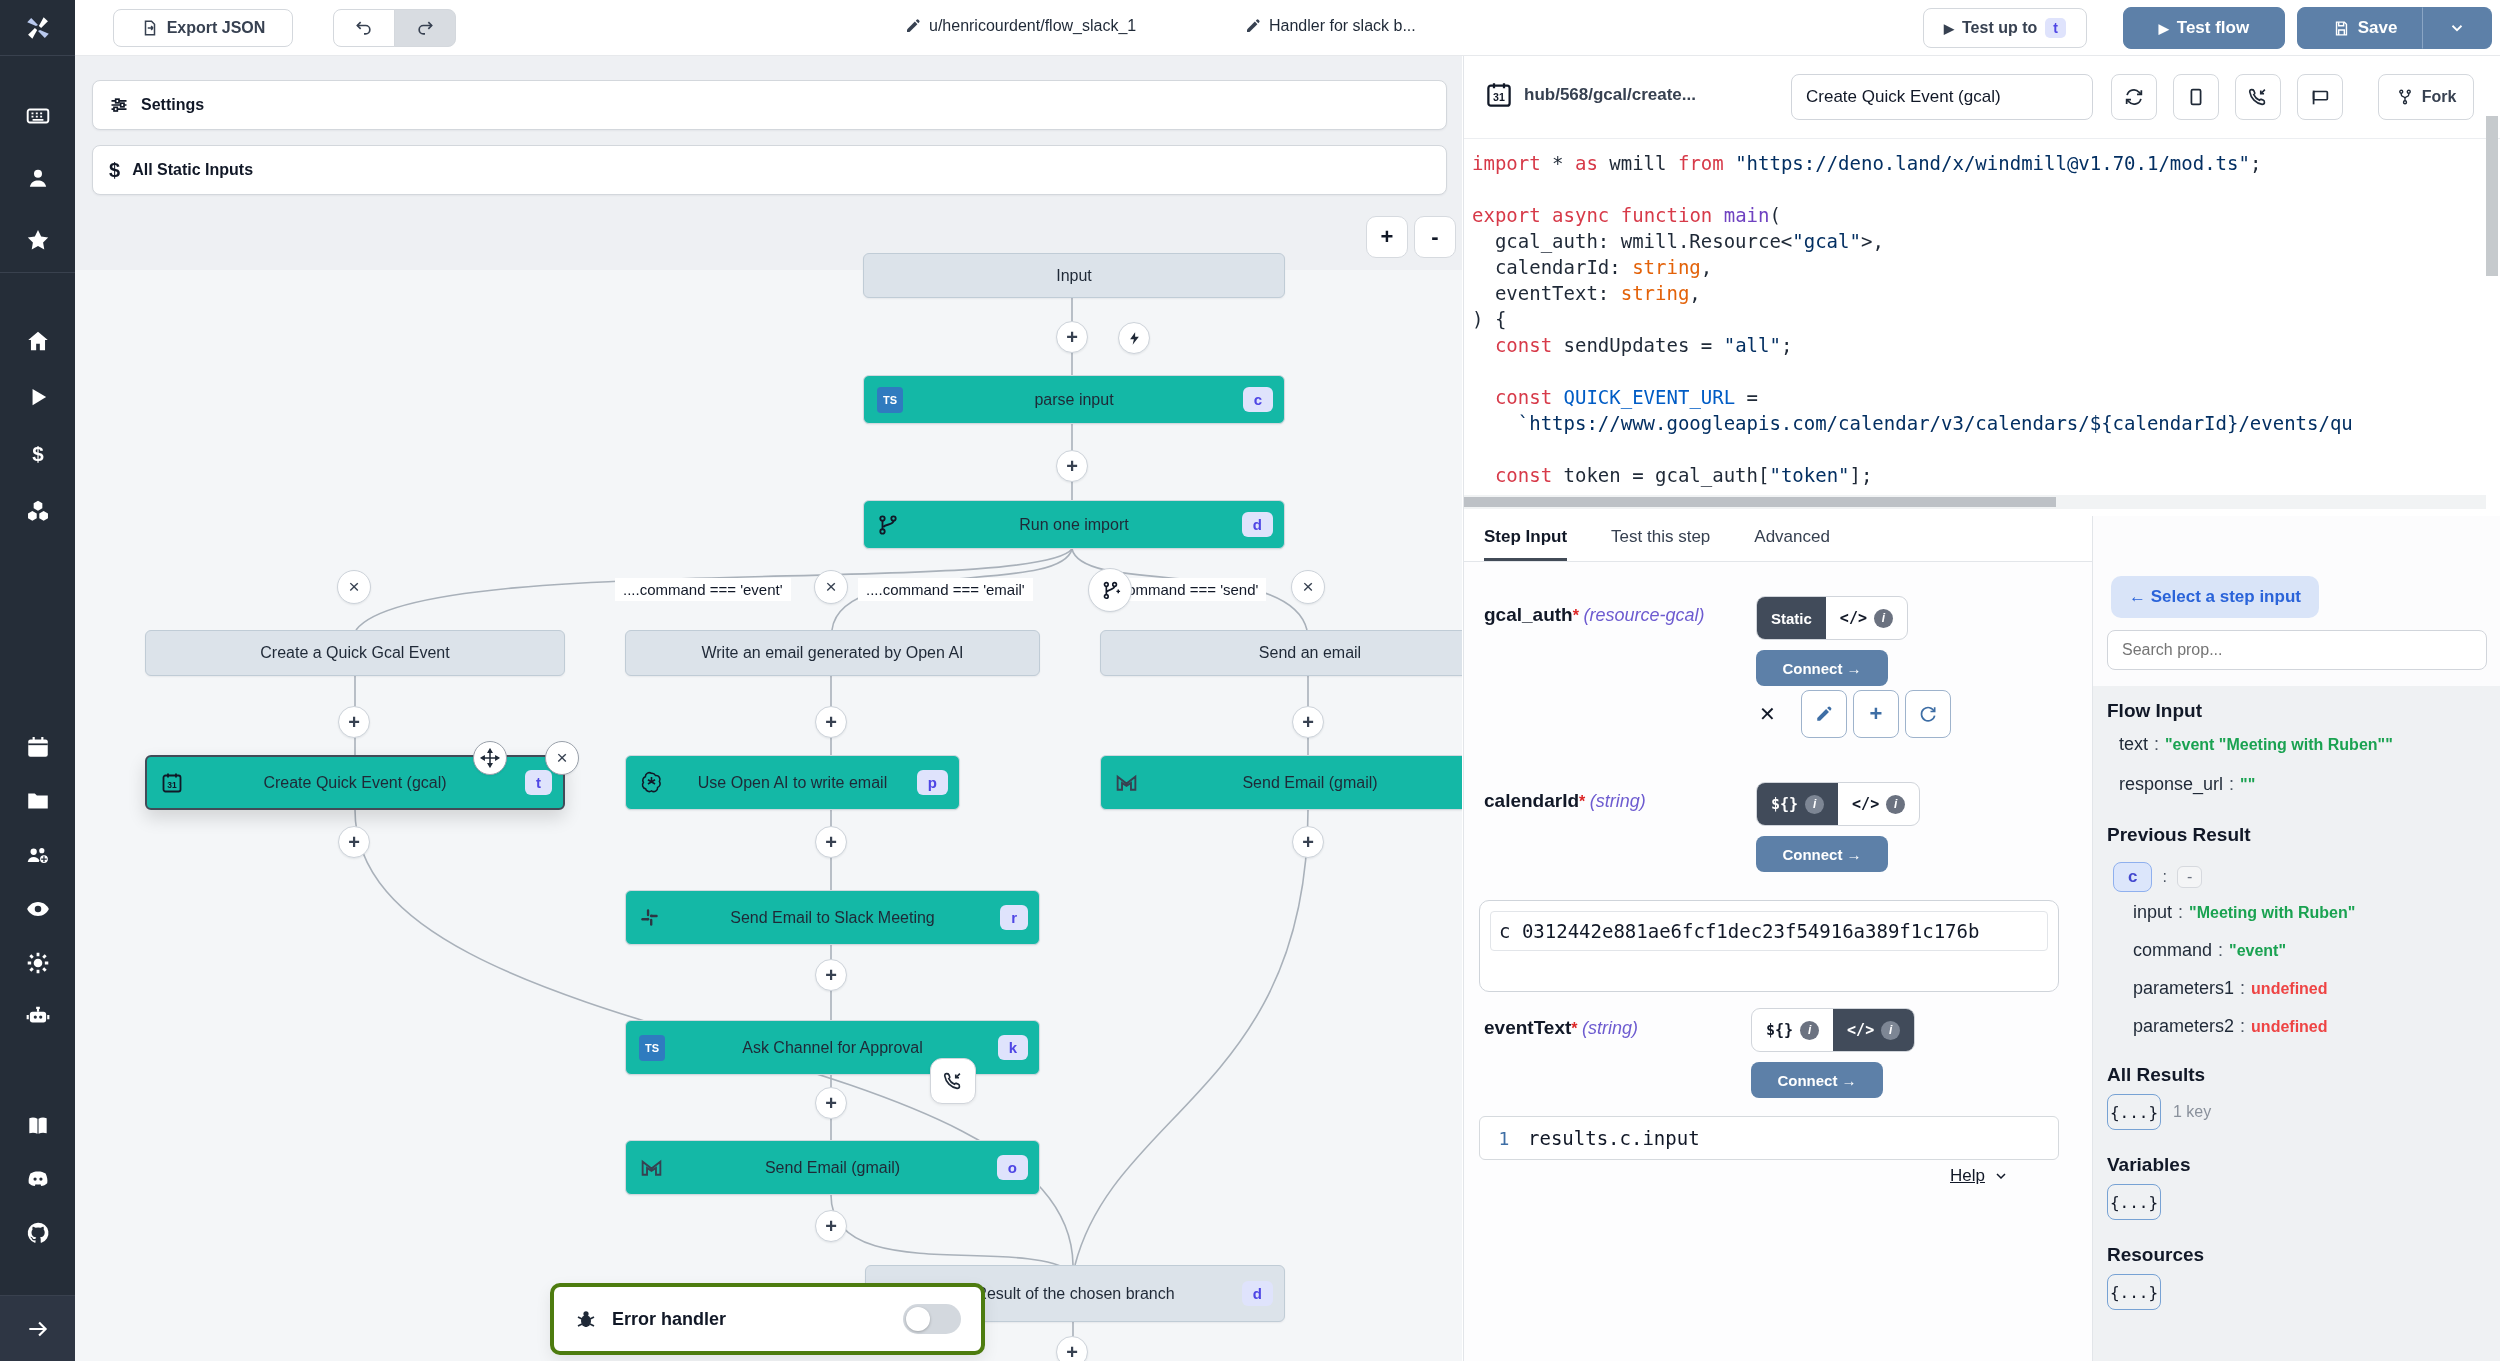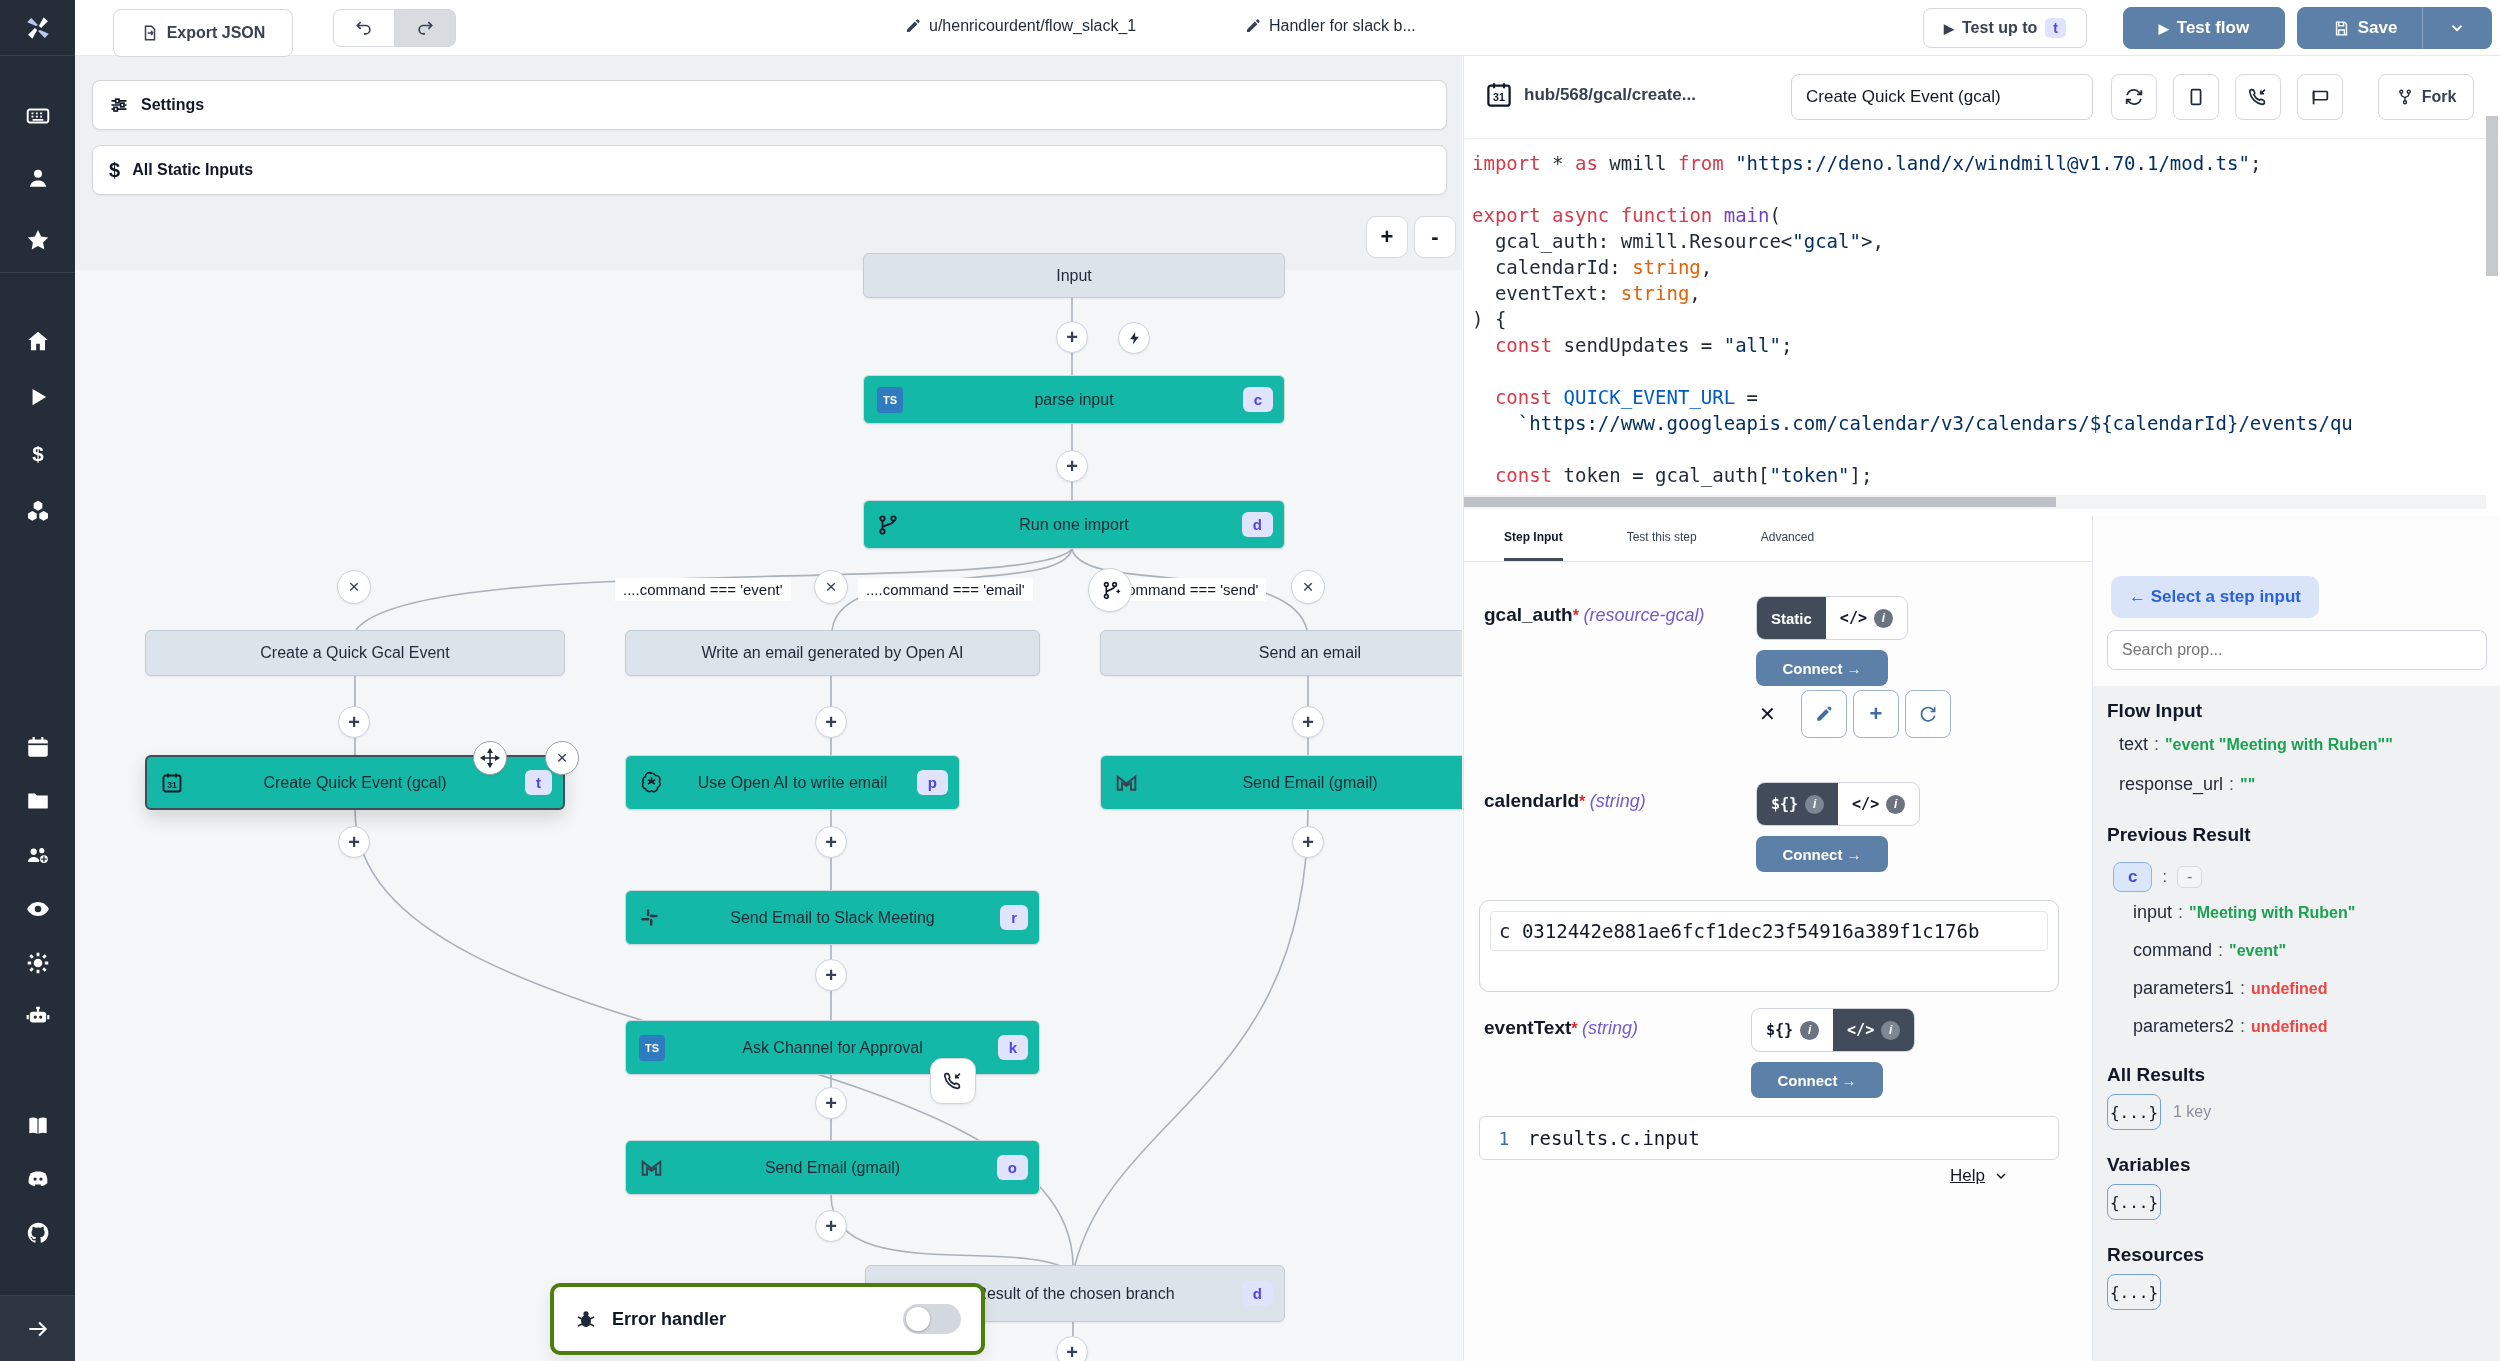--- a/index.html
+++ b/index.html
@@ -78,21 +78,21 @@
   .ck { color:#d73a49; } .cs { color:#032f62; } .ct { color:#e36209; }
   .cf { color:#6f42c1; } .cc { color:#005cc5; }
   .sb-track-h { position:absolute; left:0; top:439px; width:1022px; height:14px; background:#f1f3f4; }
   .sb-thumb-h { position:absolute; left:0; top:2px; width:592px; height:10px; background:#bdc1c6; }
   .sb-thumb-v { position:absolute; right:2px; top:60px; width:12px; height:160px; background:#c6cacd; }
 
   
   #tabs { left:1463px; top:516px; width:629px; height:46px; background:#fff;
     border-bottom:1px solid #e3e6ea; border-left:1px solid #e2e5e9; display:flex; gap:44px;
     padding:0 20px; align-items:stretch; }
-  .tab { display:flex; align-items:center; font-size:12px; color:#374151; border-bottom:3px solid transparent;margin-left:20px; }
+  .tab { display:flex; align-items:center; font-size:17px; color:#374151; border-bottom:3px solid transparent; }
   .tab.active { color:#111827; font-weight:700; border-bottom:3px solid #424b57; }
   #form { left:1463px; top:562px; width:629px; height:799px; background:#fdfdfe;
     border-left:1px solid #e2e5e9; }
   .f-name { font-size:19px; font-weight:700; color:#111827; }
   .f-req { color:#dc2626; font-weight:700; }
   .f-type { font-size:18px; font-style:italic; color:#6d5bd0; }
   .seg { position:absolute; height:44px; background:#fff; border:1px solid #d1d5db; border-radius:9px;
     display:flex; overflow:hidden; }
   .seg .half { display:flex; align-items:center; justify-content:center; gap:7px; padding:0 14px;
     font-size:15px; font-weight:700; color:#111827; }
@@ -241,21 +241,21 @@
     </div>
   <div class="divider" style="top:272px"></div>
   <div class="bottom">
     <svg width="26" height="26" viewBox="0 0 24 24">
         <path d="M4 12h14M13 6l6 6-6 6" stroke="#fff" stroke-width="2" fill="none"></path>
       </svg>
   </div>
 </aside>
 
 <header id="topbar" class="abs">
-  <button class="tb-btn" style="left:38px;top:9px;width:180px;height:48px">
+  <button class="tb-btn" style="left:38px;top:9px;width:180px;height:38px">
     <svg width="18" height="18" viewBox="0 0 24 24" fill="none" stroke="#374151" stroke-width="2">
         <path d="M6 3h8l4 4v14H6Z"></path>
         <path d="M9 12h7m0 0-2.5-2.5M16 12l-2.5 2.5"></path>
       </svg>
     <span>Export JSON</span>
   </button>
   <button class="tb-btn" style="left:258px;top:9px;width:62px;height:38px;border-radius:8px 0 0 8px">
     <svg width="20" height="20" viewBox="0 0 24 24" fill="none" stroke="#374151" stroke-width="2">
         <path d="M8 5 4 9l4 4"></path>
         <path d="M4 9h10a5 5 0 0 1 0 10h-2"></path>

